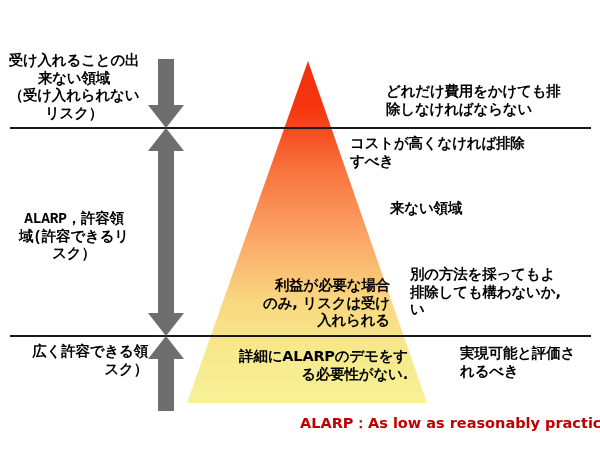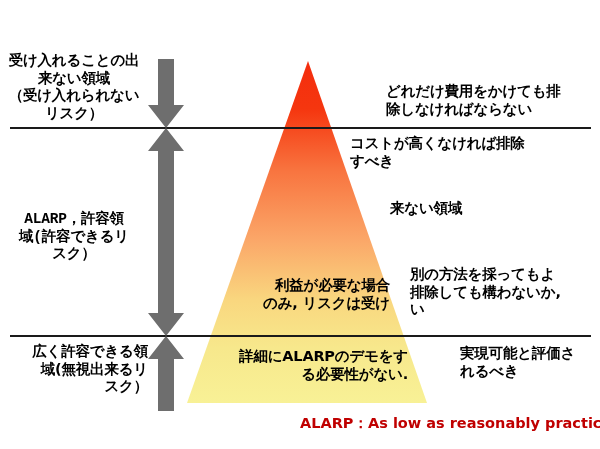--- a/index.html
+++ b/index.html
@@ -152,21 +152,20 @@
   </div>
 
   <div class="txt zone-label" id="zone-label-alarp">
     <div>ALARP，許容領</div>
     <div>域(許容できるリ</div>
     <div>スク）</div>
   </div>
 
   <div class="txt zone-label" id="zone-label-broadly">
     <div>広く許容できる領</div>
-    <div>域(無視出来るリ</div>
     <div>スク）</div>
   </div>
 
   <div class="txt annot" id="annot-top">
     <div>どれだけ費用をかけても排</div>
     <div>除しなければならない</div>
   </div>
 
   <div class="txt annot" id="annot-cost">
     <div>コストが高くなければ排除</div>
@@ -184,20 +183,21 @@
   </div>
 
   <div class="txt annot" id="annot-feasible">
     <div>実現可能と評価さ</div>
     <div>れるべき</div>
   </div>
 
   <div class="txt in-tri" id="tri-text-benefit">
     <div>利益が必要な場合</div>
     <div>のみ, リスクは受け</div>
+    <div>入れられる</div>
   </div>
 
   <div class="txt in-tri" id="tri-text-nodemo">
     <div>詳細にALARPのデモをす</div>
     <div>る必要性がない.</div>
   </div>
 
   <div id="footnote">ALARP：As low as reasonably practicable.</div>
 
 </div>

